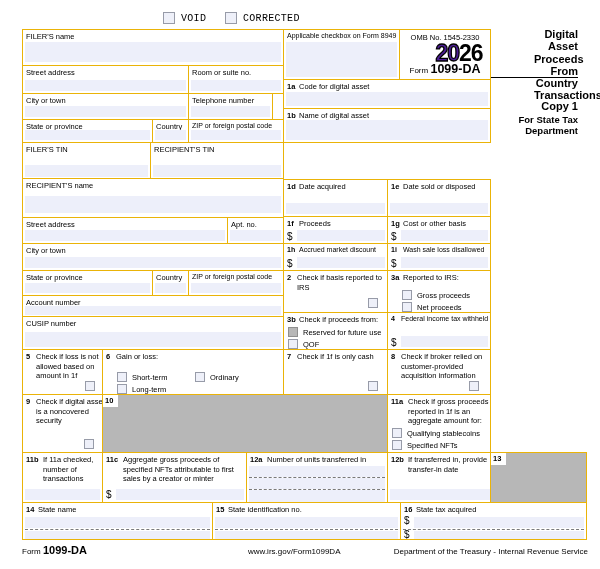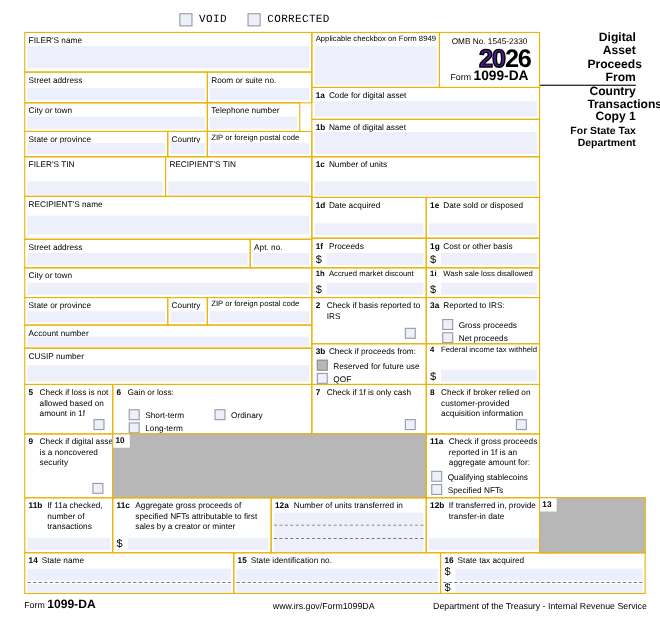--- a/index.html
+++ b/index.html
@@ -159,24 +159,20 @@
   </div>
 
   <div class="box" style="left:283px;top:79px;width:208px;height:30px">
     <div class="lab hang h2"><span class="num">1a</span><span>Code for digital asset</span></div>
     <div class="fill" style="bottom:2px;height:14px"></div>
   </div>
   <div class="box" style="left:283px;top:108px;width:208px;height:35px">
     <div class="lab hang h2"><span class="num">1b</span><span>Name of digital asset</span></div>
     <div class="fill" style="bottom:2px;height:20px"></div>
   </div>
-  <div class="box" style="left:283px;top:142px;width:208px;height:38px">
-    <div class="lab hang h2"><span class="num">1c</span><span>Number of units</span></div>
-    <div class="fill" style="bottom:1px;height:13px"></div>
-  </div>
   <div class="box" style="left:283px;top:179px;width:105px;height:38px">
     <div class="lab hang h2"><span class="num">1d</span><span>Date acquired</span></div>
     <div class="fill" style="bottom:2px;height:11px"></div>
   </div>
   <div class="box" style="left:387px;top:179px;width:104px;height:38px">
     <div class="lab hang h2"><span class="num">1e</span><span>Date sold or disposed</span></div>
     <div class="fill" style="bottom:2px;height:11px"></div>
   </div>
   <div class="box" style="left:283px;top:216px;width:105px;height:28px">
     <div class="lab hang h2"><span class="num">1f</span><span>Proceeds</span></div>

